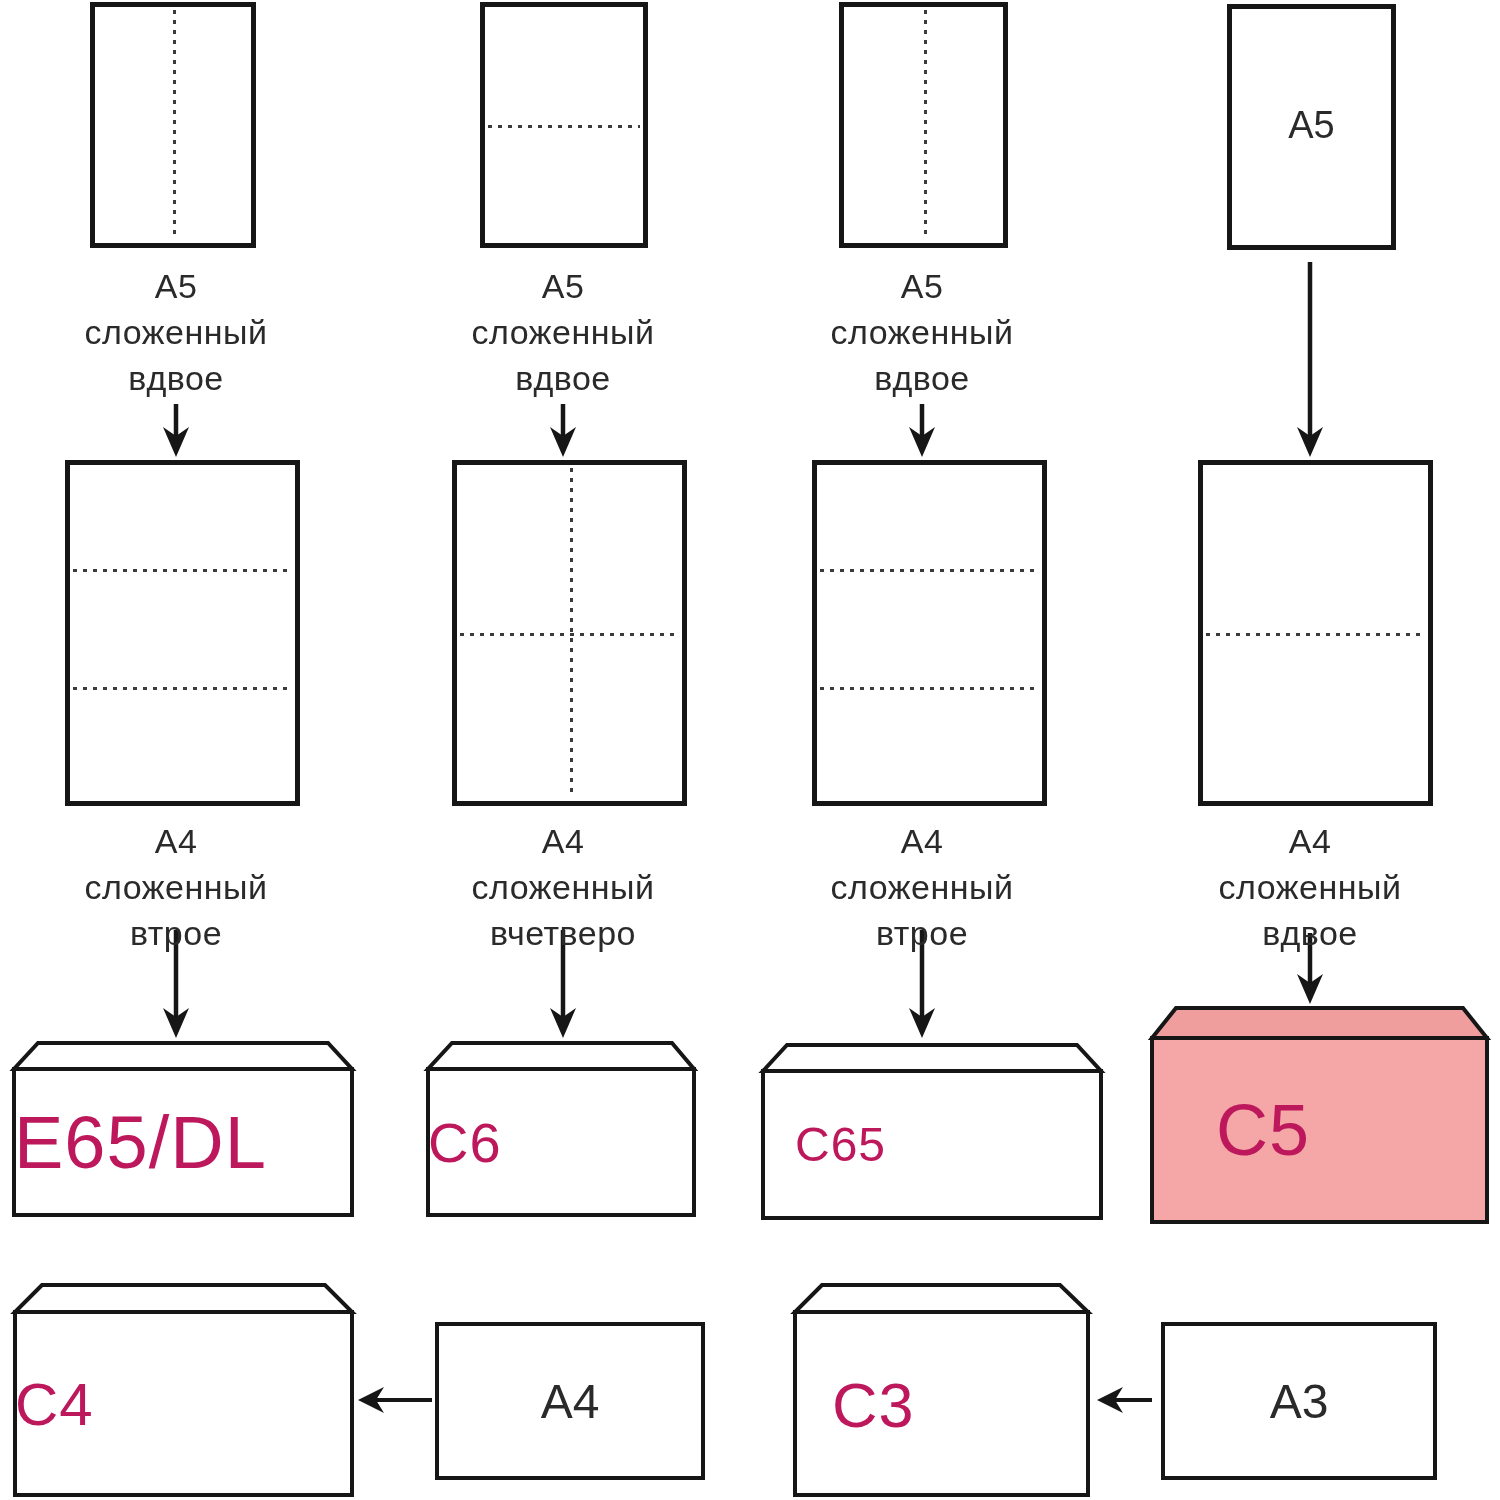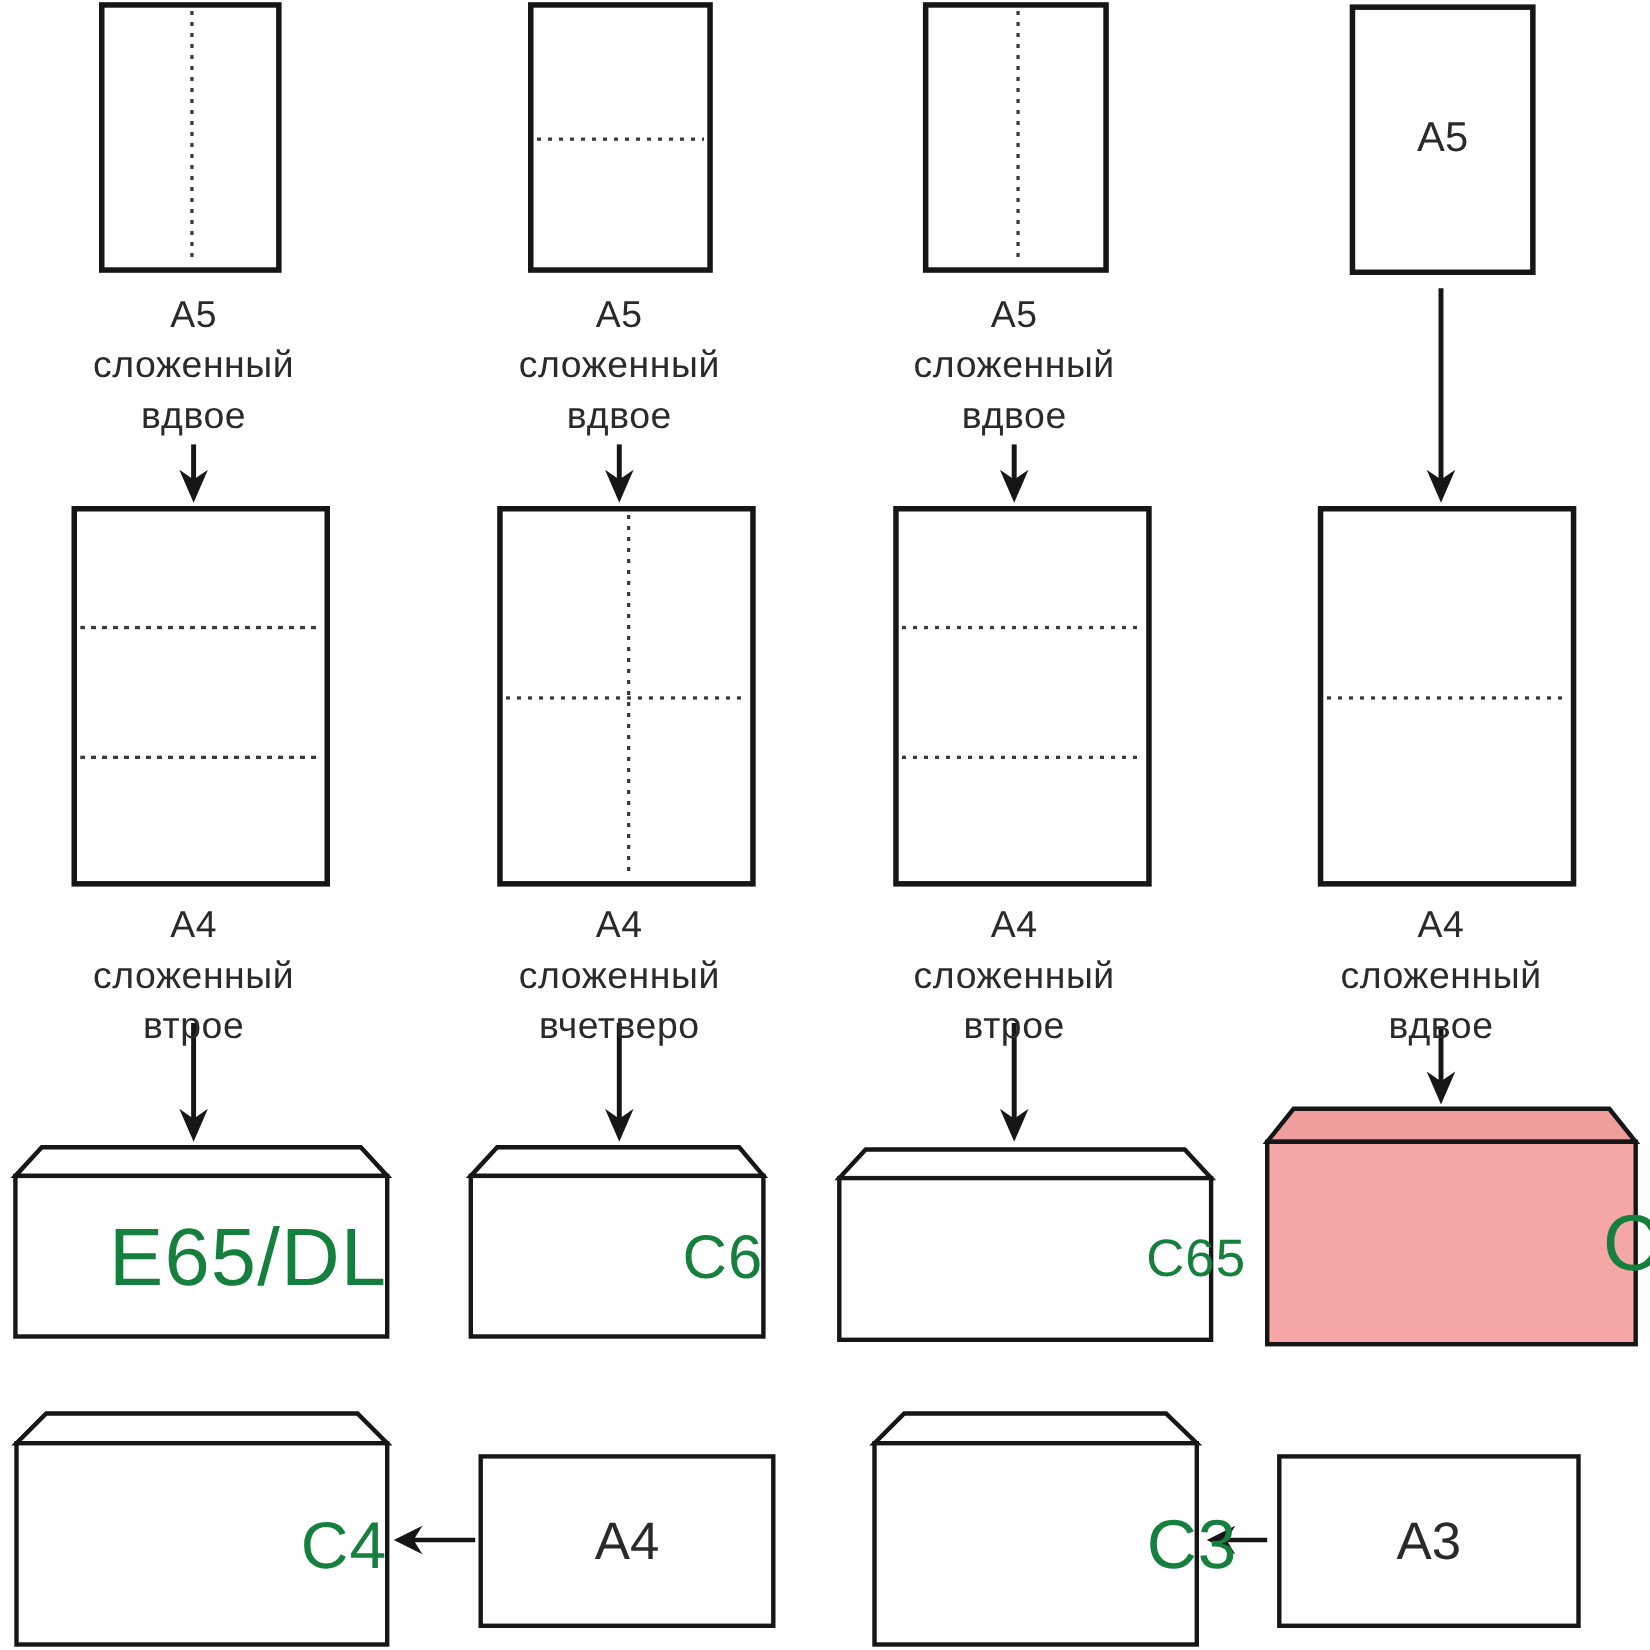--- a/index.html
+++ b/index.html
@@ -31,23 +31,23 @@
   .inpaper-label {
     position:absolute; left:0; right:0; text-align:center;
     font-size:38px; color:#2a2a2a;
   }
   .paper-label-center {
     width:100%; height:100%;
     display:flex; align-items:center; justify-content:center;
     font-size:48px; color:#2a2a2a;
   }
   .env-label {
-    position:absolute; text-align:right;
+    position:absolute; text-align:left;
     transform:translateY(-52%);
-    color:#15803d; font-weight:400; letter-spacing:1px;
+    color:#be185d; font-weight:400; letter-spacing:1px;
   }
 </style>
 </head>
 <body>
 
 <div class="canvas">
 
   <svg class="layer" viewBox="0 0 1500 1500">
 
     <g stroke="#161616" stroke-width="4" fill="#ffffff">

